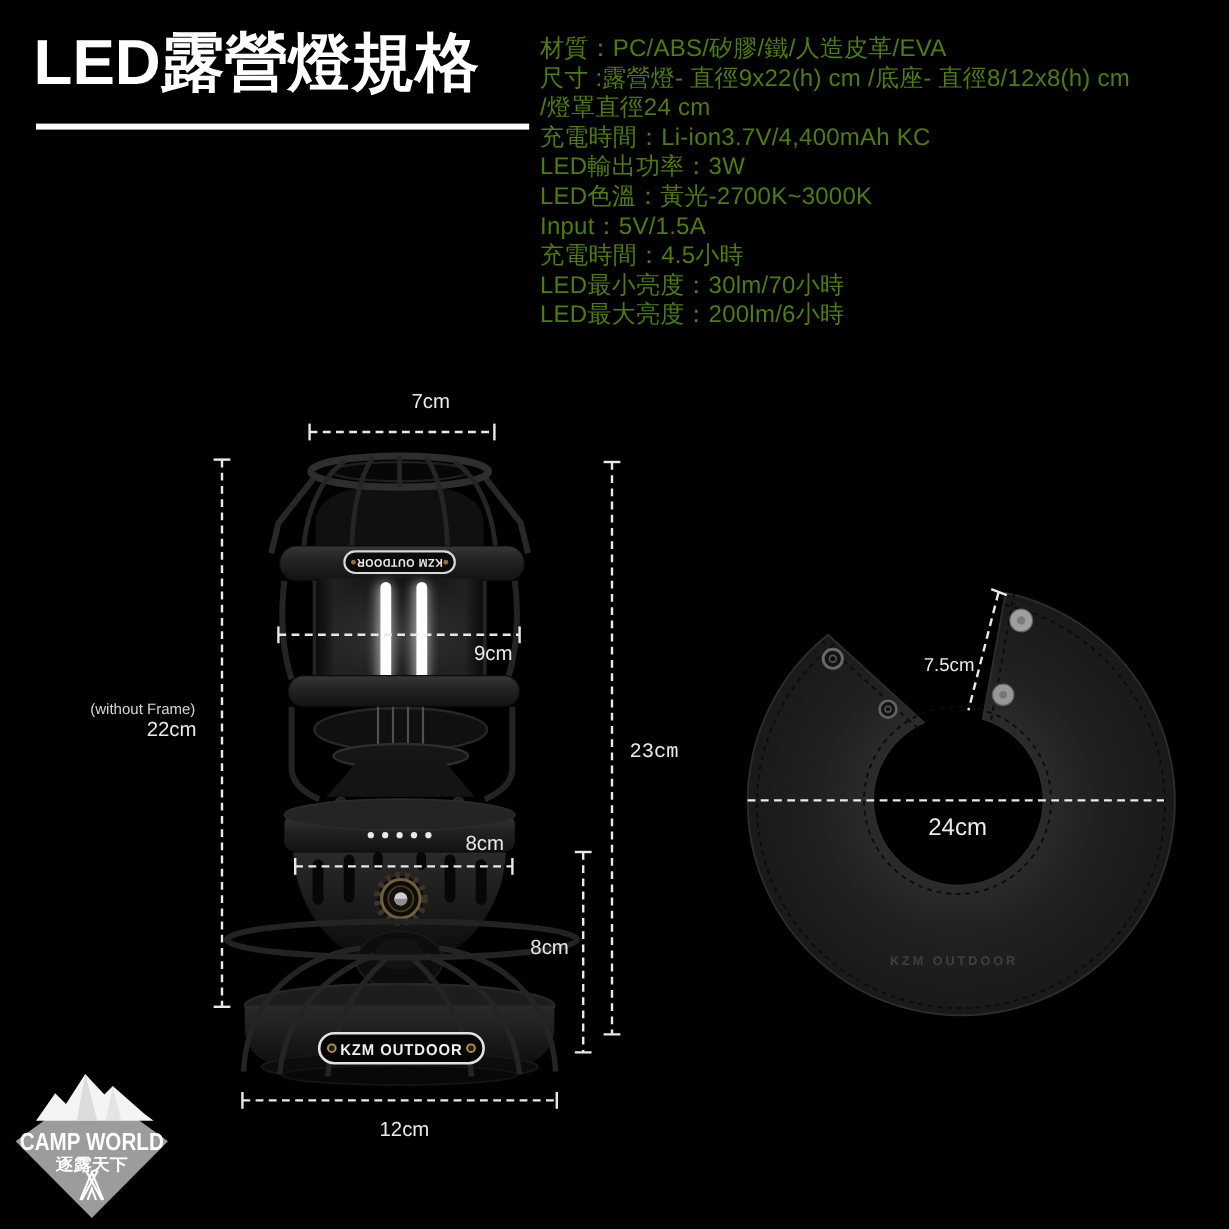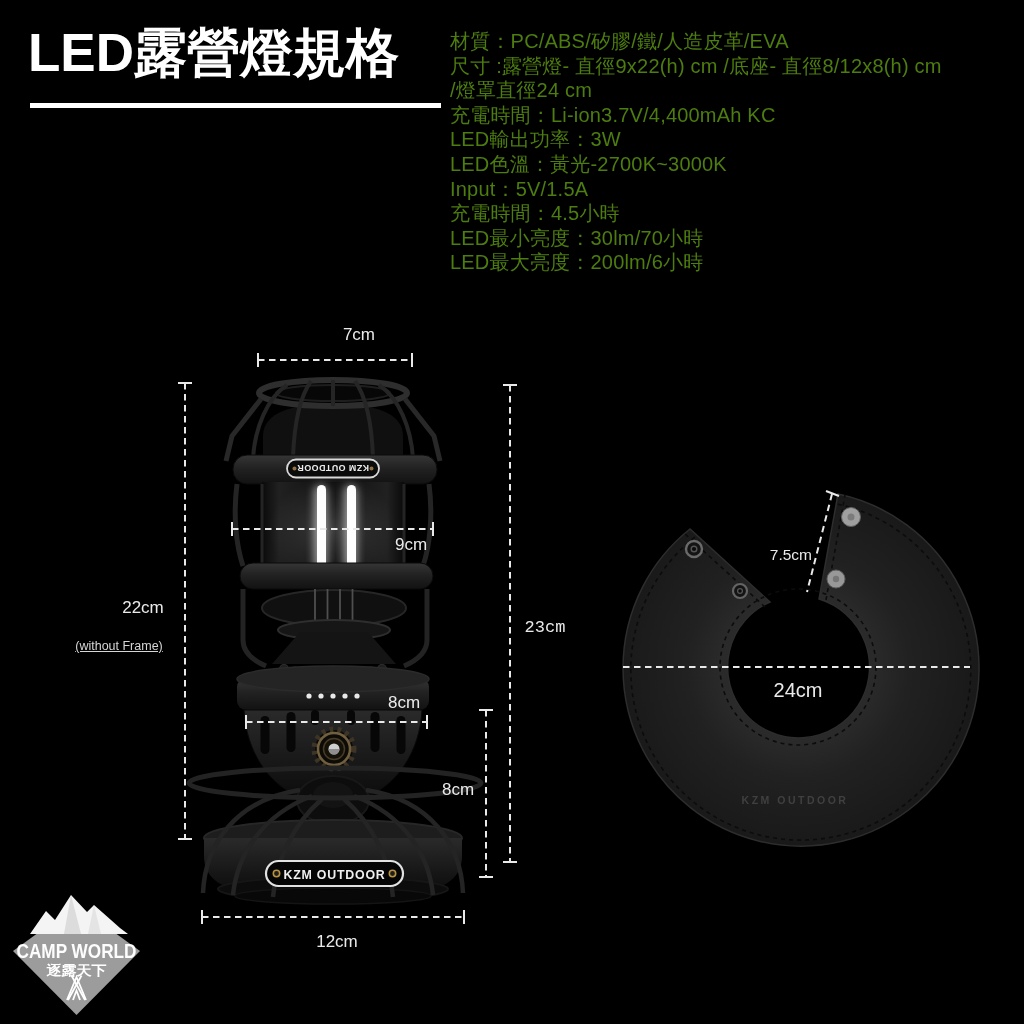--- a/index.html
+++ b/index.html
@@ -270,19 +270,19 @@
   <div class="spec-line">LED色溫：黃光-2700K~3000K</div>
   <div class="spec-line">Input：5V/1.5A</div>
   <div class="spec-line">充電時間：4.5小時</div>
   <div class="spec-line">LED最小亮度：30lm/70小時</div>
   <div class="spec-line">LED最大亮度：200lm/6小時</div>
 </div>
 
 <div class="abs dim-label" style="left:295px;top:325px;width:80px;text-align:right;">7cm</div>
 <div class="abs dim-label" style="left:371px;top:499px;width:80px;margin-top:36px;">9cm</div>
 <div class="abs dim-label" style="left:103px;top:586px;width:80px;margin-top:12px;">22cm</div>
-<div class="abs dim-label dim-note" style="left:39px;top:639px;width:160px;text-decoration:underline;">(without Frame)</div>
+<div class="abs dim-label dim-note" style="left:39px;top:584px;width:160px;">(without Frame)</div>
 <div class="abs dim-label" style="left:505px;top:618px;width:80px;font-family:Liberation Mono, monospace;">23cm</div>
 <div class="abs dim-label" style="left:364px;top:693px;width:80px;">8cm</div>
 <div class="abs dim-label" style="left:418px;top:780px;width:80px;">8cm</div>
 <div class="abs dim-label" style="left:297px;top:932px;width:80px;">12cm</div>
 <div class="abs dim-label" style="left:712px;top:546px;width:100px;text-align:right;font-size:15.5px;">7.5cm</div>
 <div class="abs dim-label" style="left:758px;top:679px;width:80px;font-size:20px;">24cm</div>
 
 </body></html>

